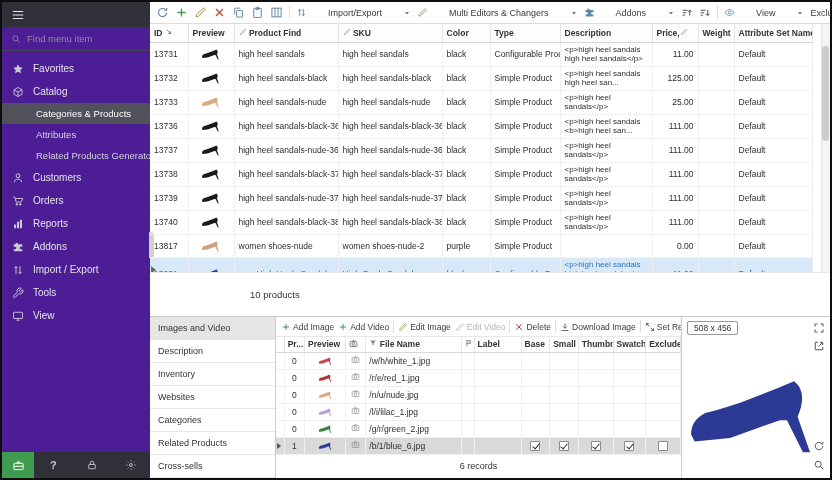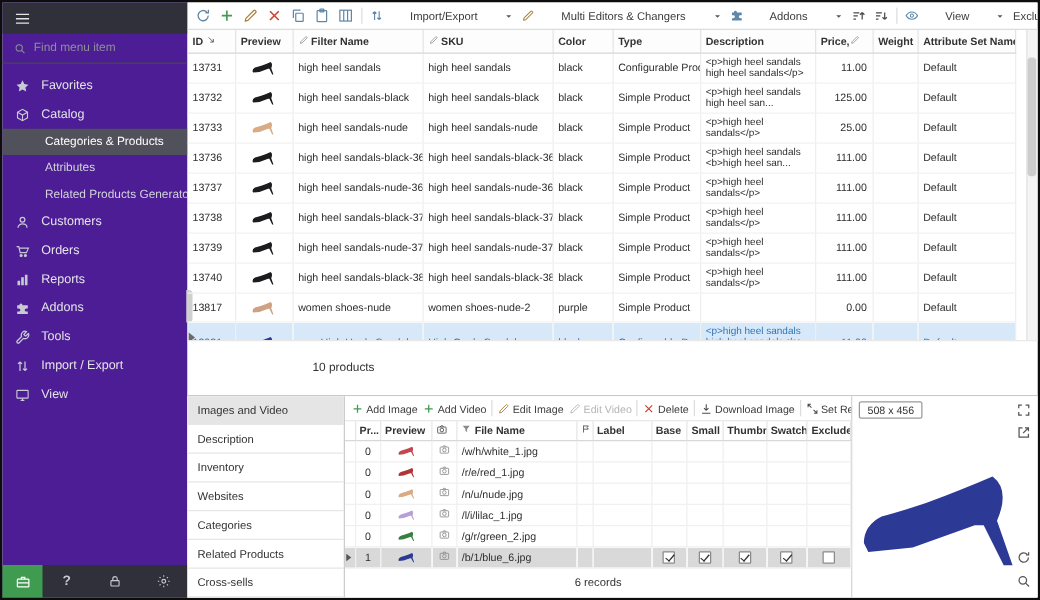--- a/index.html
+++ b/index.html
@@ -308,32 +308,32 @@
           <span class="ic i12">
             <svg>
               <use href="#s-puzzle"></use>
             </svg>
           </span>
           <span>Addons</span>
         </div>
       <div class="nav-item">
           <span class="ic i12">
             <svg>
+              <use href="#s-updown"></use>
+            </svg>
+          </span>
+          <span>Import / Export</span>
+        </div>
+      <div class="nav-item">
+          <span class="ic i12">
+            <svg>
               <use href="#s-wrench"></use>
             </svg>
           </span>
           <span>Tools</span>
-        </div>
-      <div class="nav-item">
-          <span class="ic i12">
-            <svg>
-              <use href="#s-updown"></use>
-            </svg>
-          </span>
-          <span>Import / Export</span>
         </div>
       <div class="nav-item">
           <span class="ic i12">
             <svg>
               <use href="#s-monitor"></use>
             </svg>
           </span>
           <span>View</span>
         </div>
     </nav>
@@ -494,21 +494,21 @@
           <th><span>ID</span> <span class="ic i8 c-dark">
                   <svg>
                     <use href="#s-arrowse"></use>
                   </svg>
                 </span></th>
           <th>Preview</th>
           <th><span class="ic i8 c-gray">
                   <svg>
                     <use href="#s-pencil"></use>
                   </svg>
-                </span> <span>Filter Name</span></th>
+                </span> <span>Product Find</span></th>
           <th><span class="ic i8 c-gray">
                   <svg>
                     <use href="#s-pencil"></use>
                   </svg>
                 </span> <span>SKU</span></th>
           <th>Color</th>
           <th>Type</th>
           <th>Description</th>
           <th class="ta-r"><span>Price,</span><span class="ic i8 c-gray">
                   <svg>

